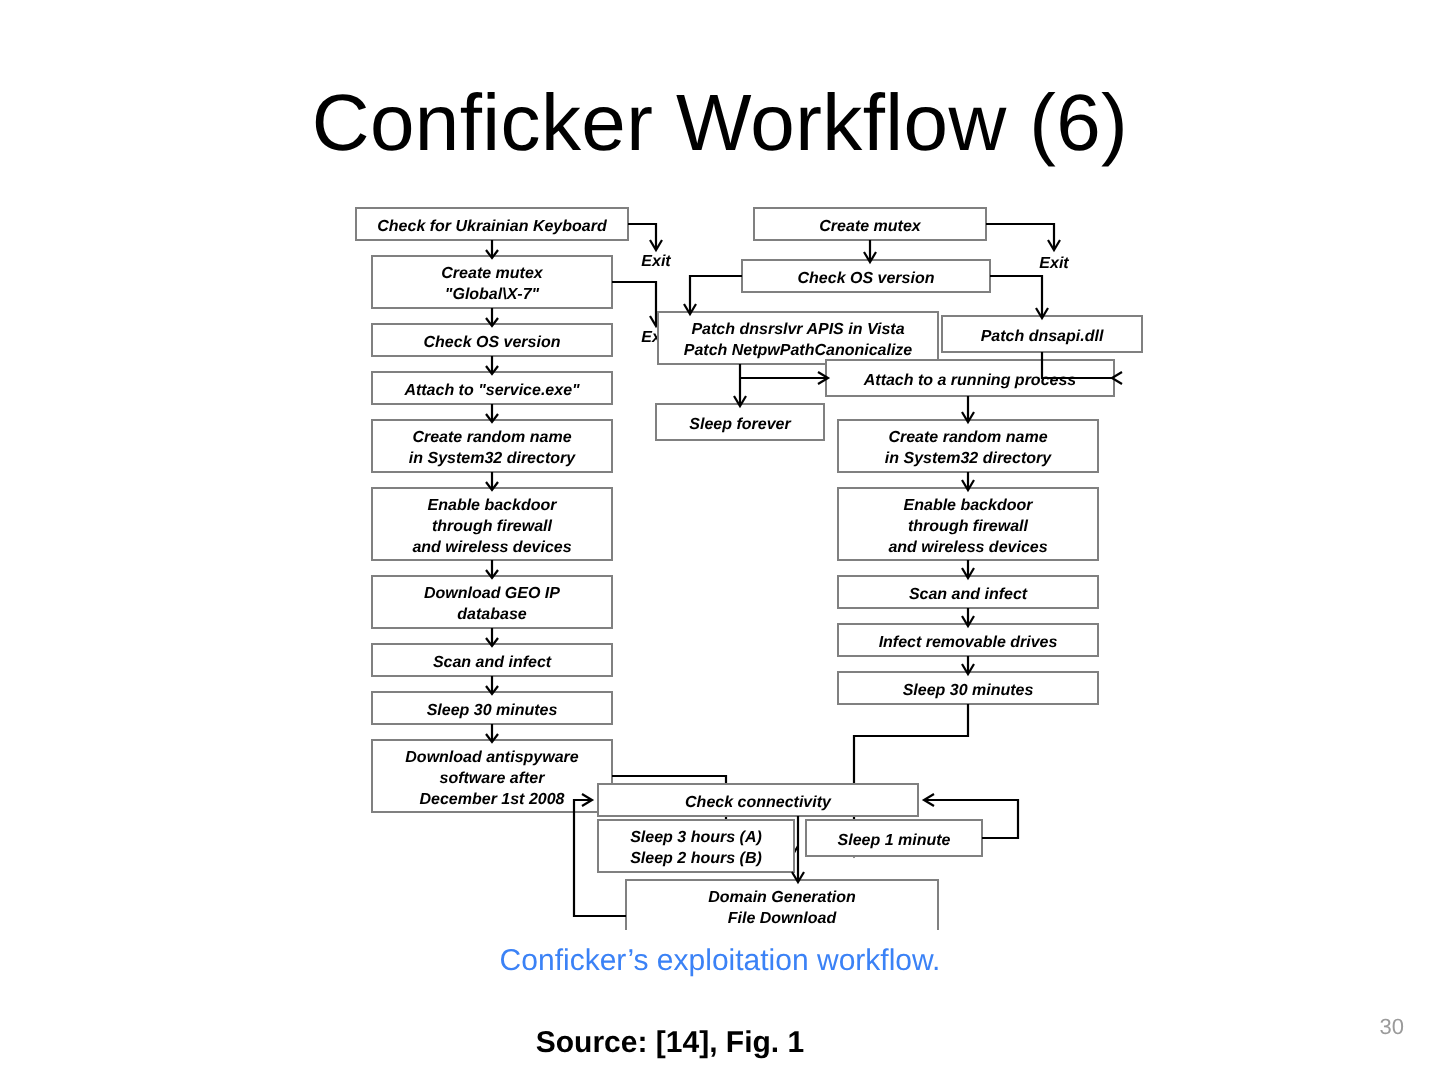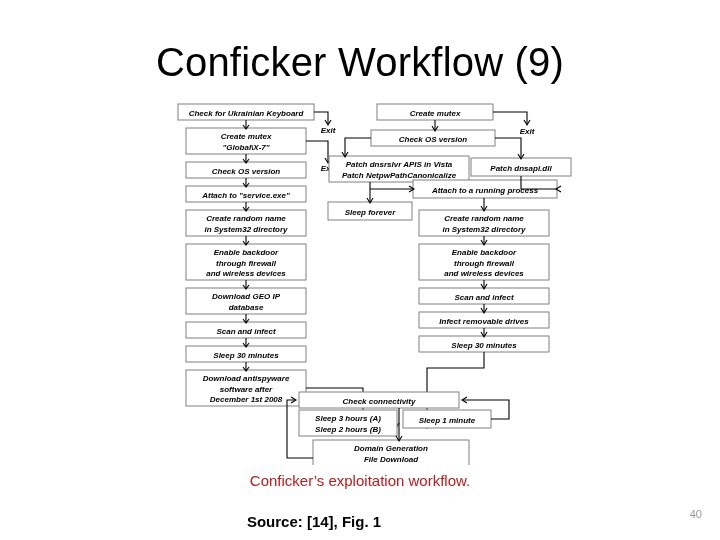--- a/index.html
+++ b/index.html
@@ -63,44 +63,45 @@
     fill: none;
   }
 
   #caption {
     position: absolute;
     left: 0;
     top: 472px;
     width: 720px;
     text-align: center;
     font-size: 15px;
-    color: #b91c1c;
+    color: #3b82f6;
   }
   #source-line {
     position: absolute;
     left: 0;
     top: 513px;
     width: 628px;
     text-align: center;
     font-size: 15px;
     font-weight: bold;
     color: #000000;
+    padding-left: 21px;
   }
   #page-number {
     position: absolute;
     right: 18px;
     top: 508px;
     font-size: 11px;
     color: #9a9a9a;
   }
 </style>
 </head>
 <body>
 
-<div id="slide-title">Conficker Workflow (9)</div>
+<div id="slide-title">Conficker Workflow (6)</div>
 
 <div id="diagram">
   <svg width="420" height="365" viewBox="0 0 420 365" xmlns="http://www.w3.org/2000/svg">
 
     <g>
       <rect class="fc-rect" x="13" y="4" width="136" height="16"></rect>
       <text class="fc-box-text" x="81" y="15.5" font-size="8">Check for Ukrainian Keyboard</text>
 
       <rect class="fc-rect" x="21" y="28" width="120" height="26"></rect>
       <text class="fc-box-text" x="81" y="39" font-size="8">Create mutex</text>
@@ -278,13 +279,13 @@
 
       <path class="fc-line" d="M326,319 L344,319 L344,300 L298,300"></path>
       <path class="fc-line" d="M302,297 L297,300 L302,303"></path>
     </g>
 
   </svg>
 </div>
 
 <div id="caption">Conficker’s exploitation workflow.</div>
 <div id="source-line">Source: [14], Fig. 1</div>
-<div id="page-number">40</div>
+<div id="page-number">30</div>
 
 </body></html>

